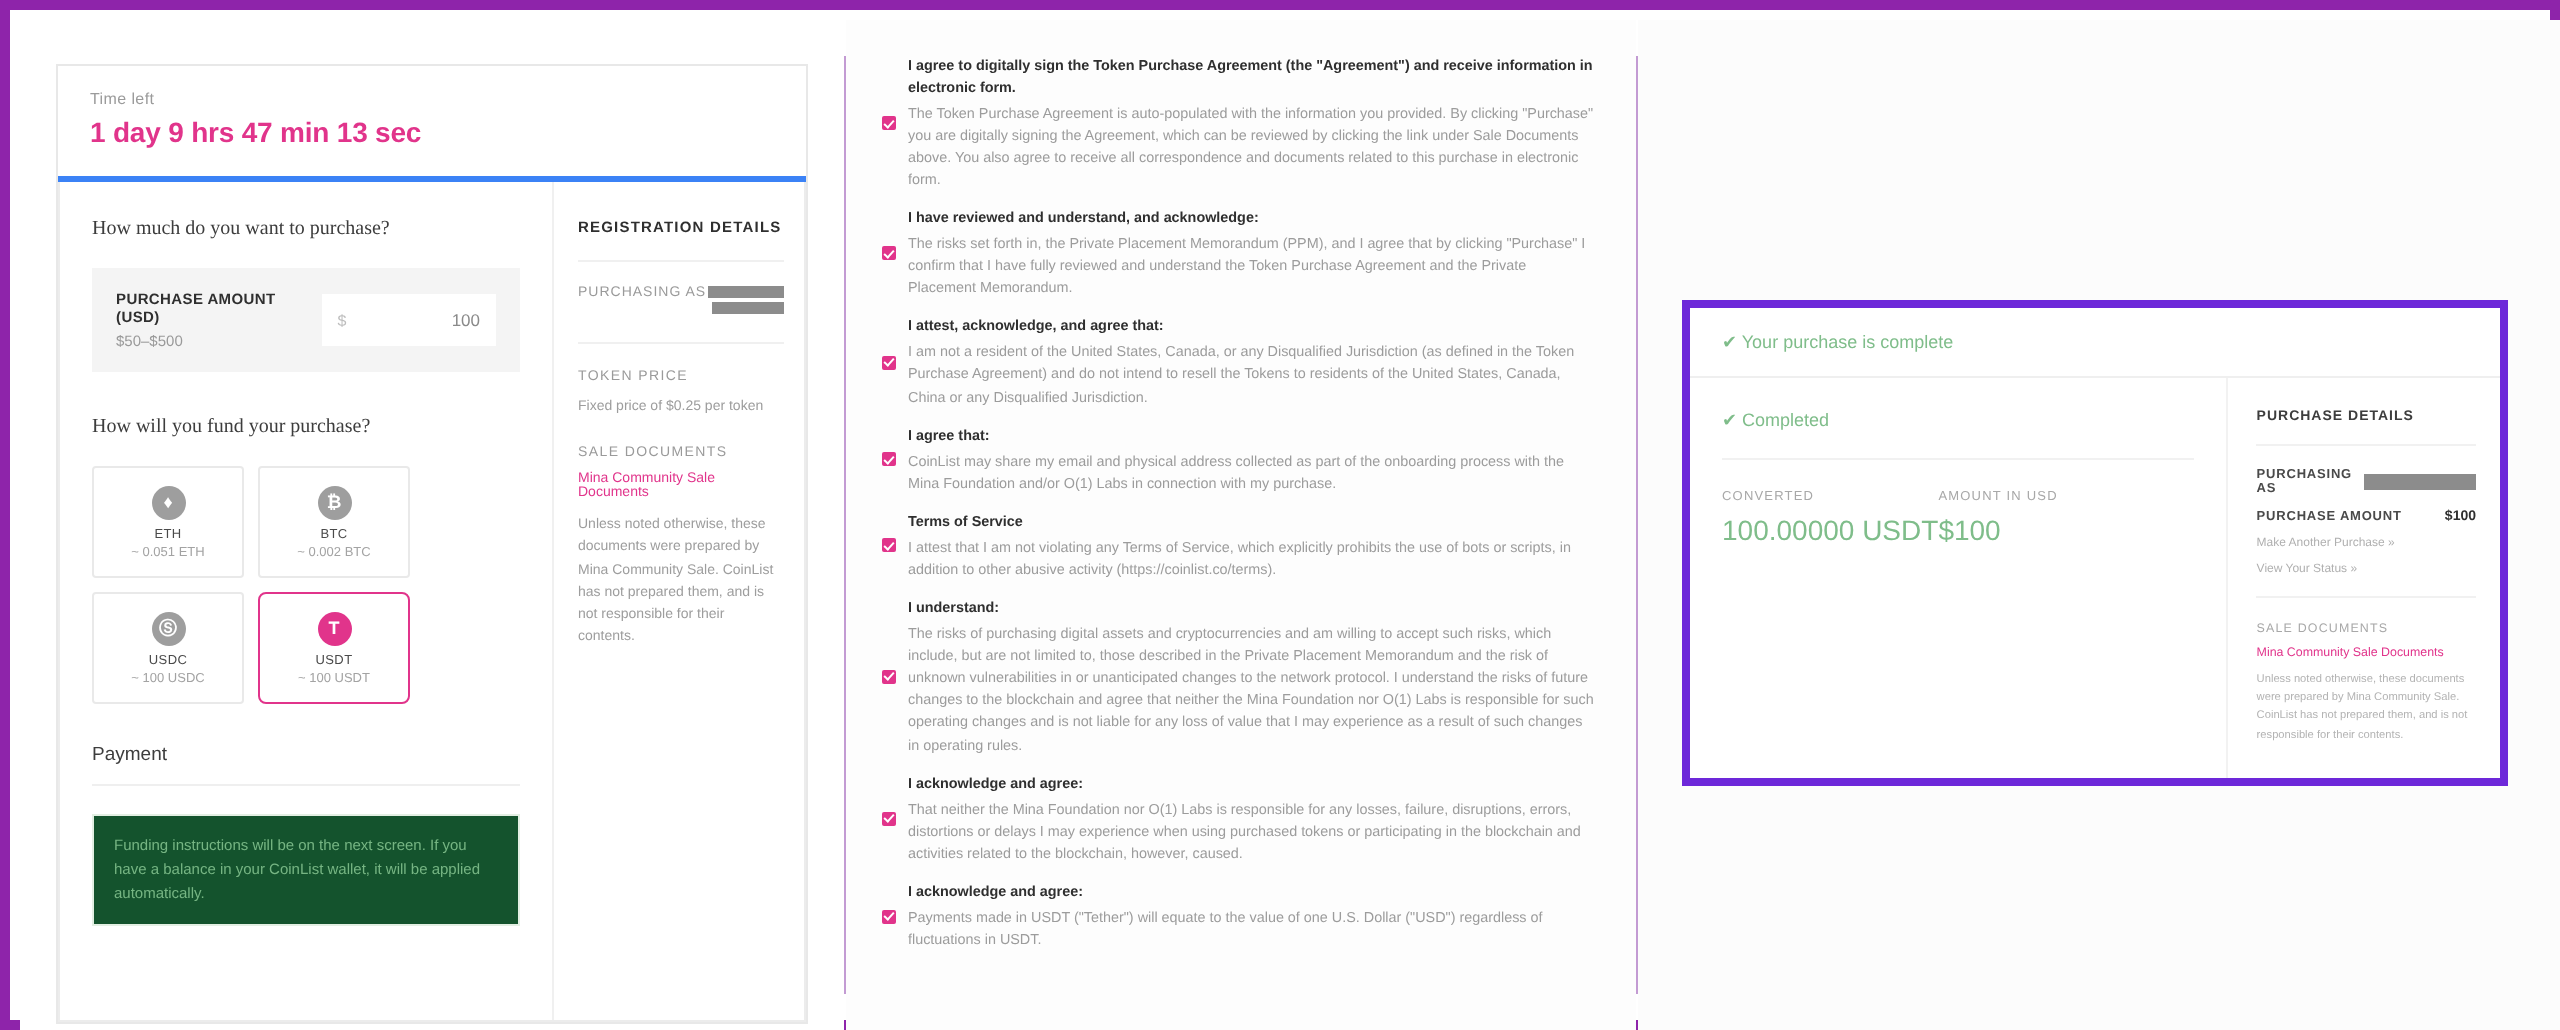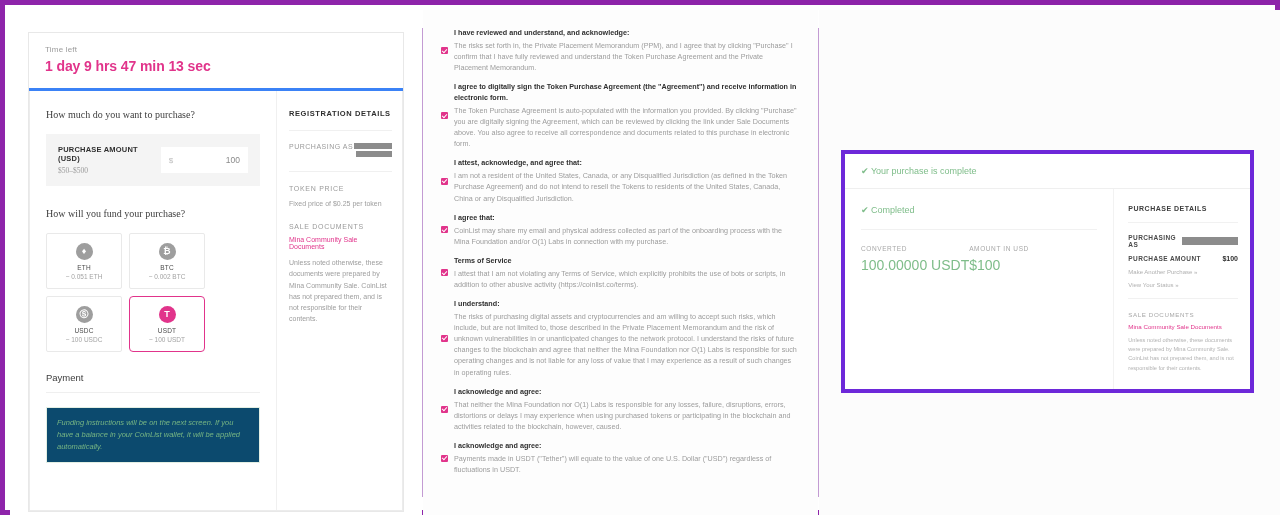--- a/index.html
+++ b/index.html
@@ -107,21 +107,20 @@
     font-size: 7.5px;
     font-weight: bold;
     color: #2f2f2f;
     letter-spacing: .2px;
     text-transform: uppercase;
   }
   .amount-range {
     font-size: 7.5px;
     color: #9a9a9a;
     margin-top: 3px;
-    font-family: Liberation Serif, serif;
   }
   .amount-input {
     background: #fff;
     border: none;
     width: 88px;
     height: 26px;
     display: flex;
     align-items: center;
     justify-content: space-between;
     padding: 0 8px;
@@ -176,27 +175,26 @@
   .sec-head {
     font-size: 9.5px;
     color: #3d3d3d;
     padding-bottom: 9px;
     border-bottom: 1px solid #efefef;
     margin-bottom: 14px;
   }
 
   .funding-note {
     border: 1px solid #e3efe3;
-    background: #0c4a6e;
+    background: #14532d;
     padding: 9px 10px;
     font-size: 7.5px;
     color: #76b583;
     line-height: 1.6;
     margin-bottom: 22px;
-    font-style: italic;
   }
 
   .side-title {
     font-size: 7.5px;
     font-weight: bold;
     letter-spacing: .6px;
     color: #2f2f2f;
     text-transform: uppercase;
     padding-bottom: 12px;
     border-bottom: 1px solid #f0f0f0;
@@ -479,30 +477,30 @@
       </div>
     </div>
 
     <div class="v-divider"></div>
 
     <div class="panel-mid">
 
       <div class="term">
         <span class="chk"></span>
         <div class="term-body">
+          <div class="term-head">I agree to digitally sign the Token Purchase Agreement (the "Agreement") and receive information in electronic form.</div>
+          <div class="term-text">The Token Purchase Agreement is auto-populated with the information you provided. By clicking "Purchase" you are digitally signing the Agreement, which can be reviewed by clicking the link under Sale Documents above. You also agree to receive all correspondence and documents related to this purchase in electronic form.</div>
+        </div>
+      </div>
+
+      <div class="term">
+        <span class="chk"></span>
+        <div class="term-body">
           <div class="term-head">I have reviewed and understand, and acknowledge:</div>
           <div class="term-text">The risks set forth in, the Private Placement Memorandum (PPM), and I agree that by clicking "Purchase" I confirm that I have fully reviewed and understand the Token Purchase Agreement and the Private Placement Memorandum.</div>
-        </div>
-      </div>
-
-      <div class="term">
-        <span class="chk"></span>
-        <div class="term-body">
-          <div class="term-head">I agree to digitally sign the Token Purchase Agreement (the "Agreement") and receive information in electronic form.</div>
-          <div class="term-text">The Token Purchase Agreement is auto-populated with the information you provided. By clicking "Purchase" you are digitally signing the Agreement, which can be reviewed by clicking the link under Sale Documents above. You also agree to receive all correspondence and documents related to this purchase in electronic form.</div>
         </div>
       </div>
 
       <div class="term">
         <span class="chk"></span>
         <div class="term-body">
           <div class="term-head">I attest, acknowledge, and agree that:</div>
           <div class="term-text">I am not a resident of the United States, Canada, or any Disqualified Jurisdiction (as defined in the Token Purchase Agreement) and do not intend to resell the Tokens to residents of the United States, Canada, China or any Disqualified Jurisdiction.</div>
         </div>
       </div>

